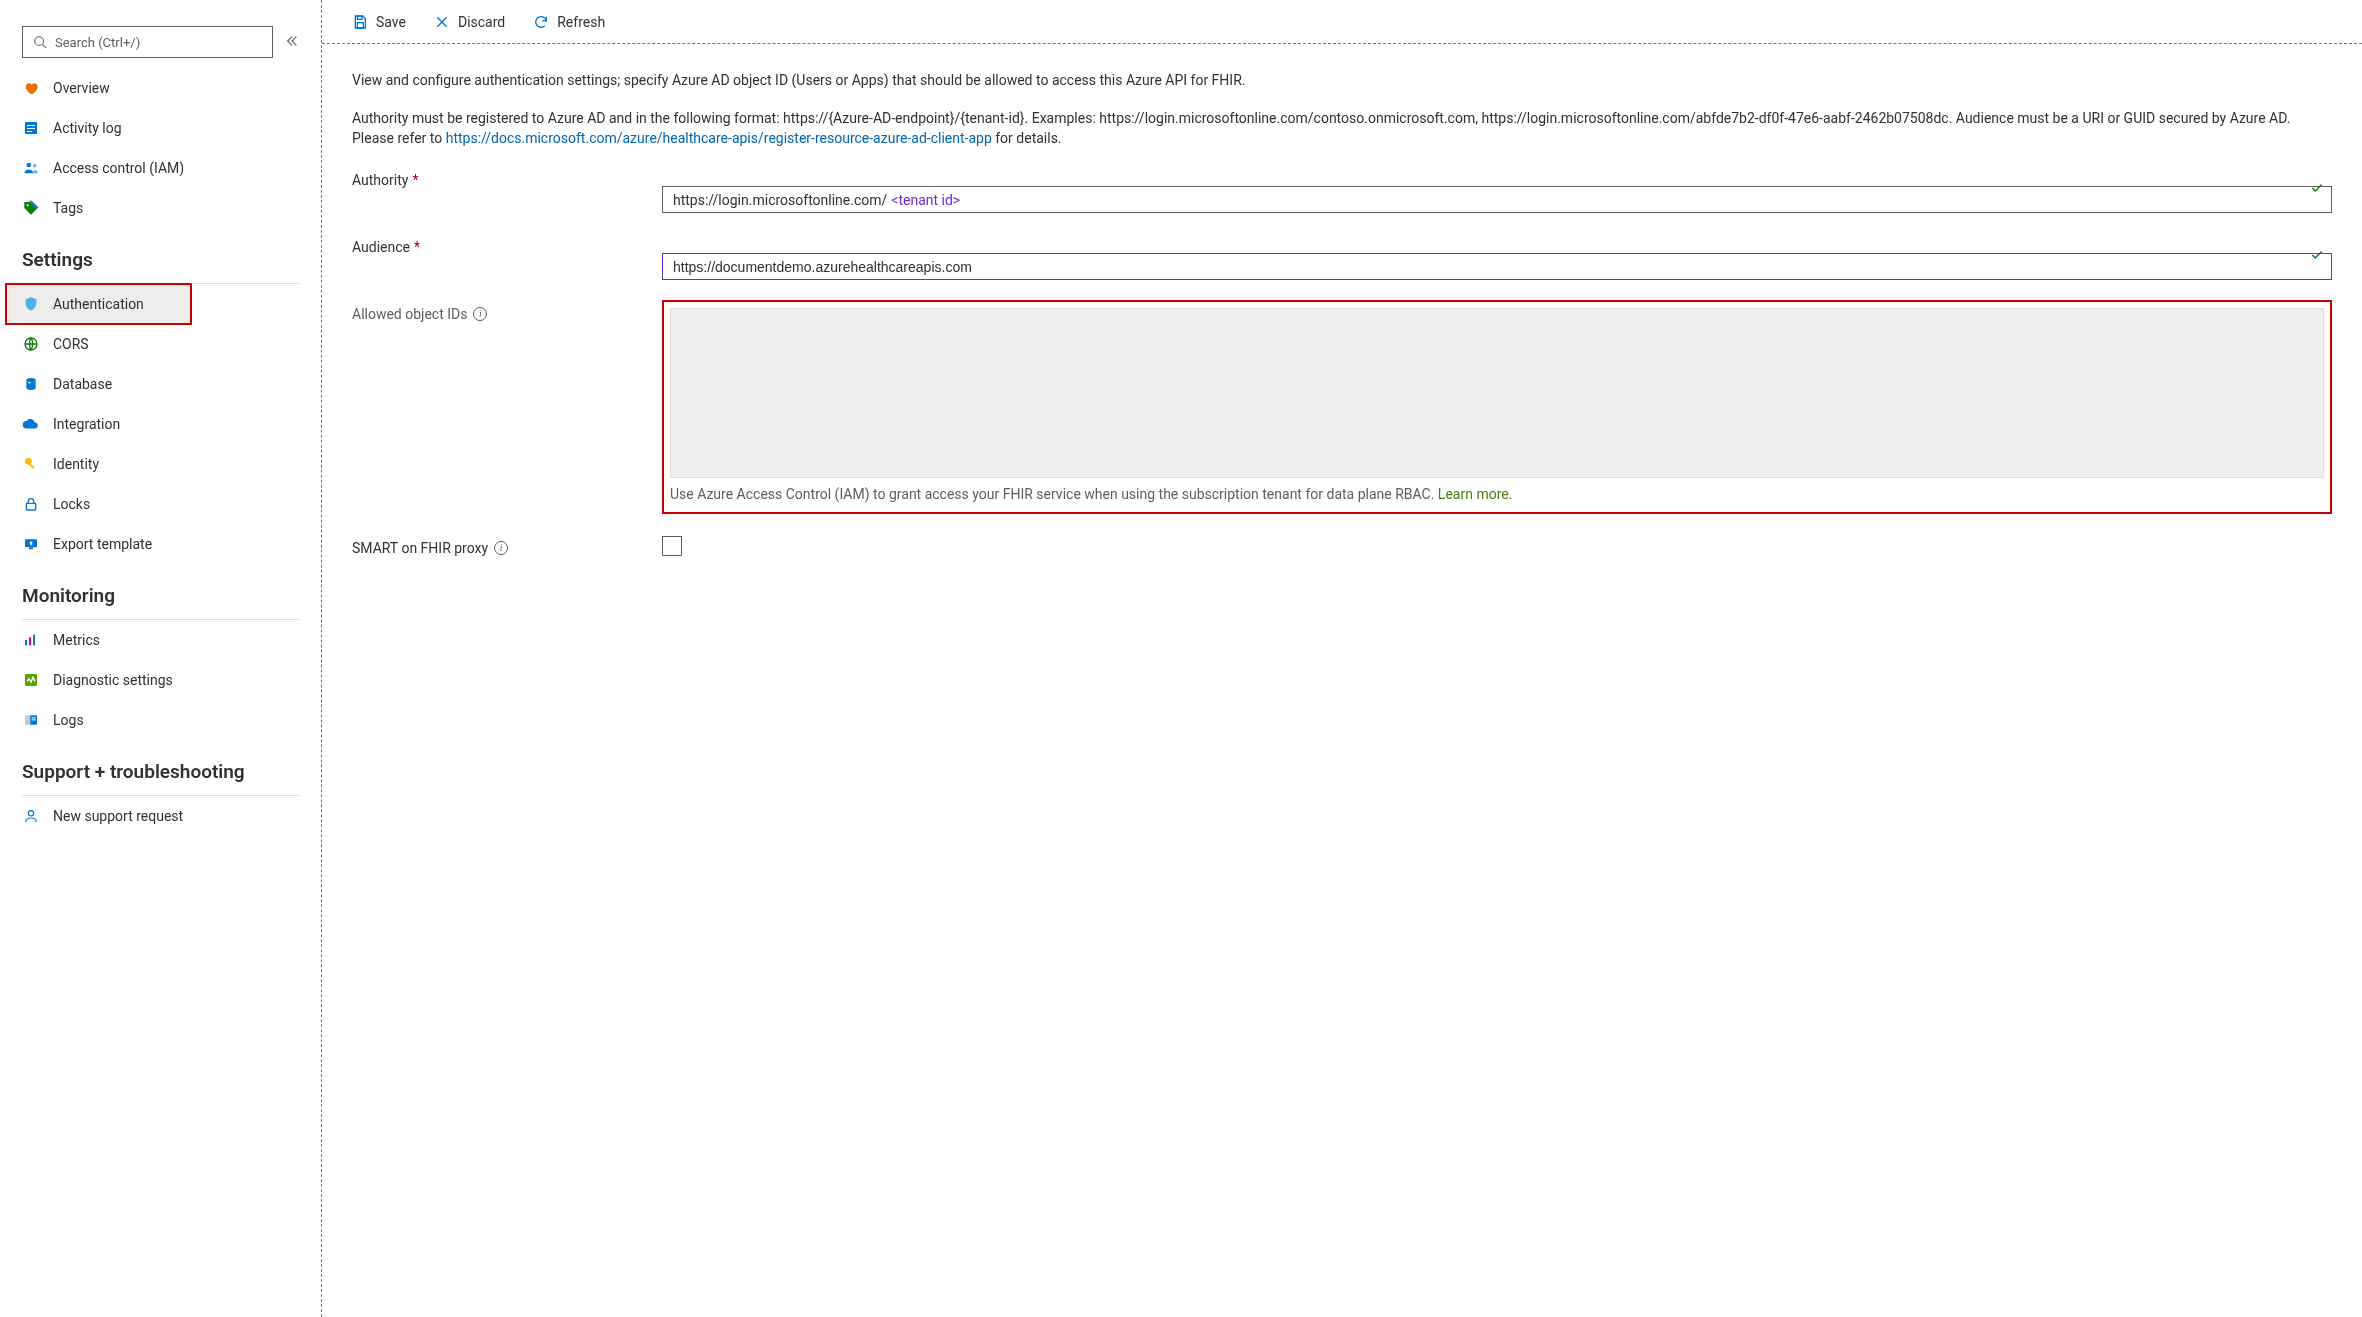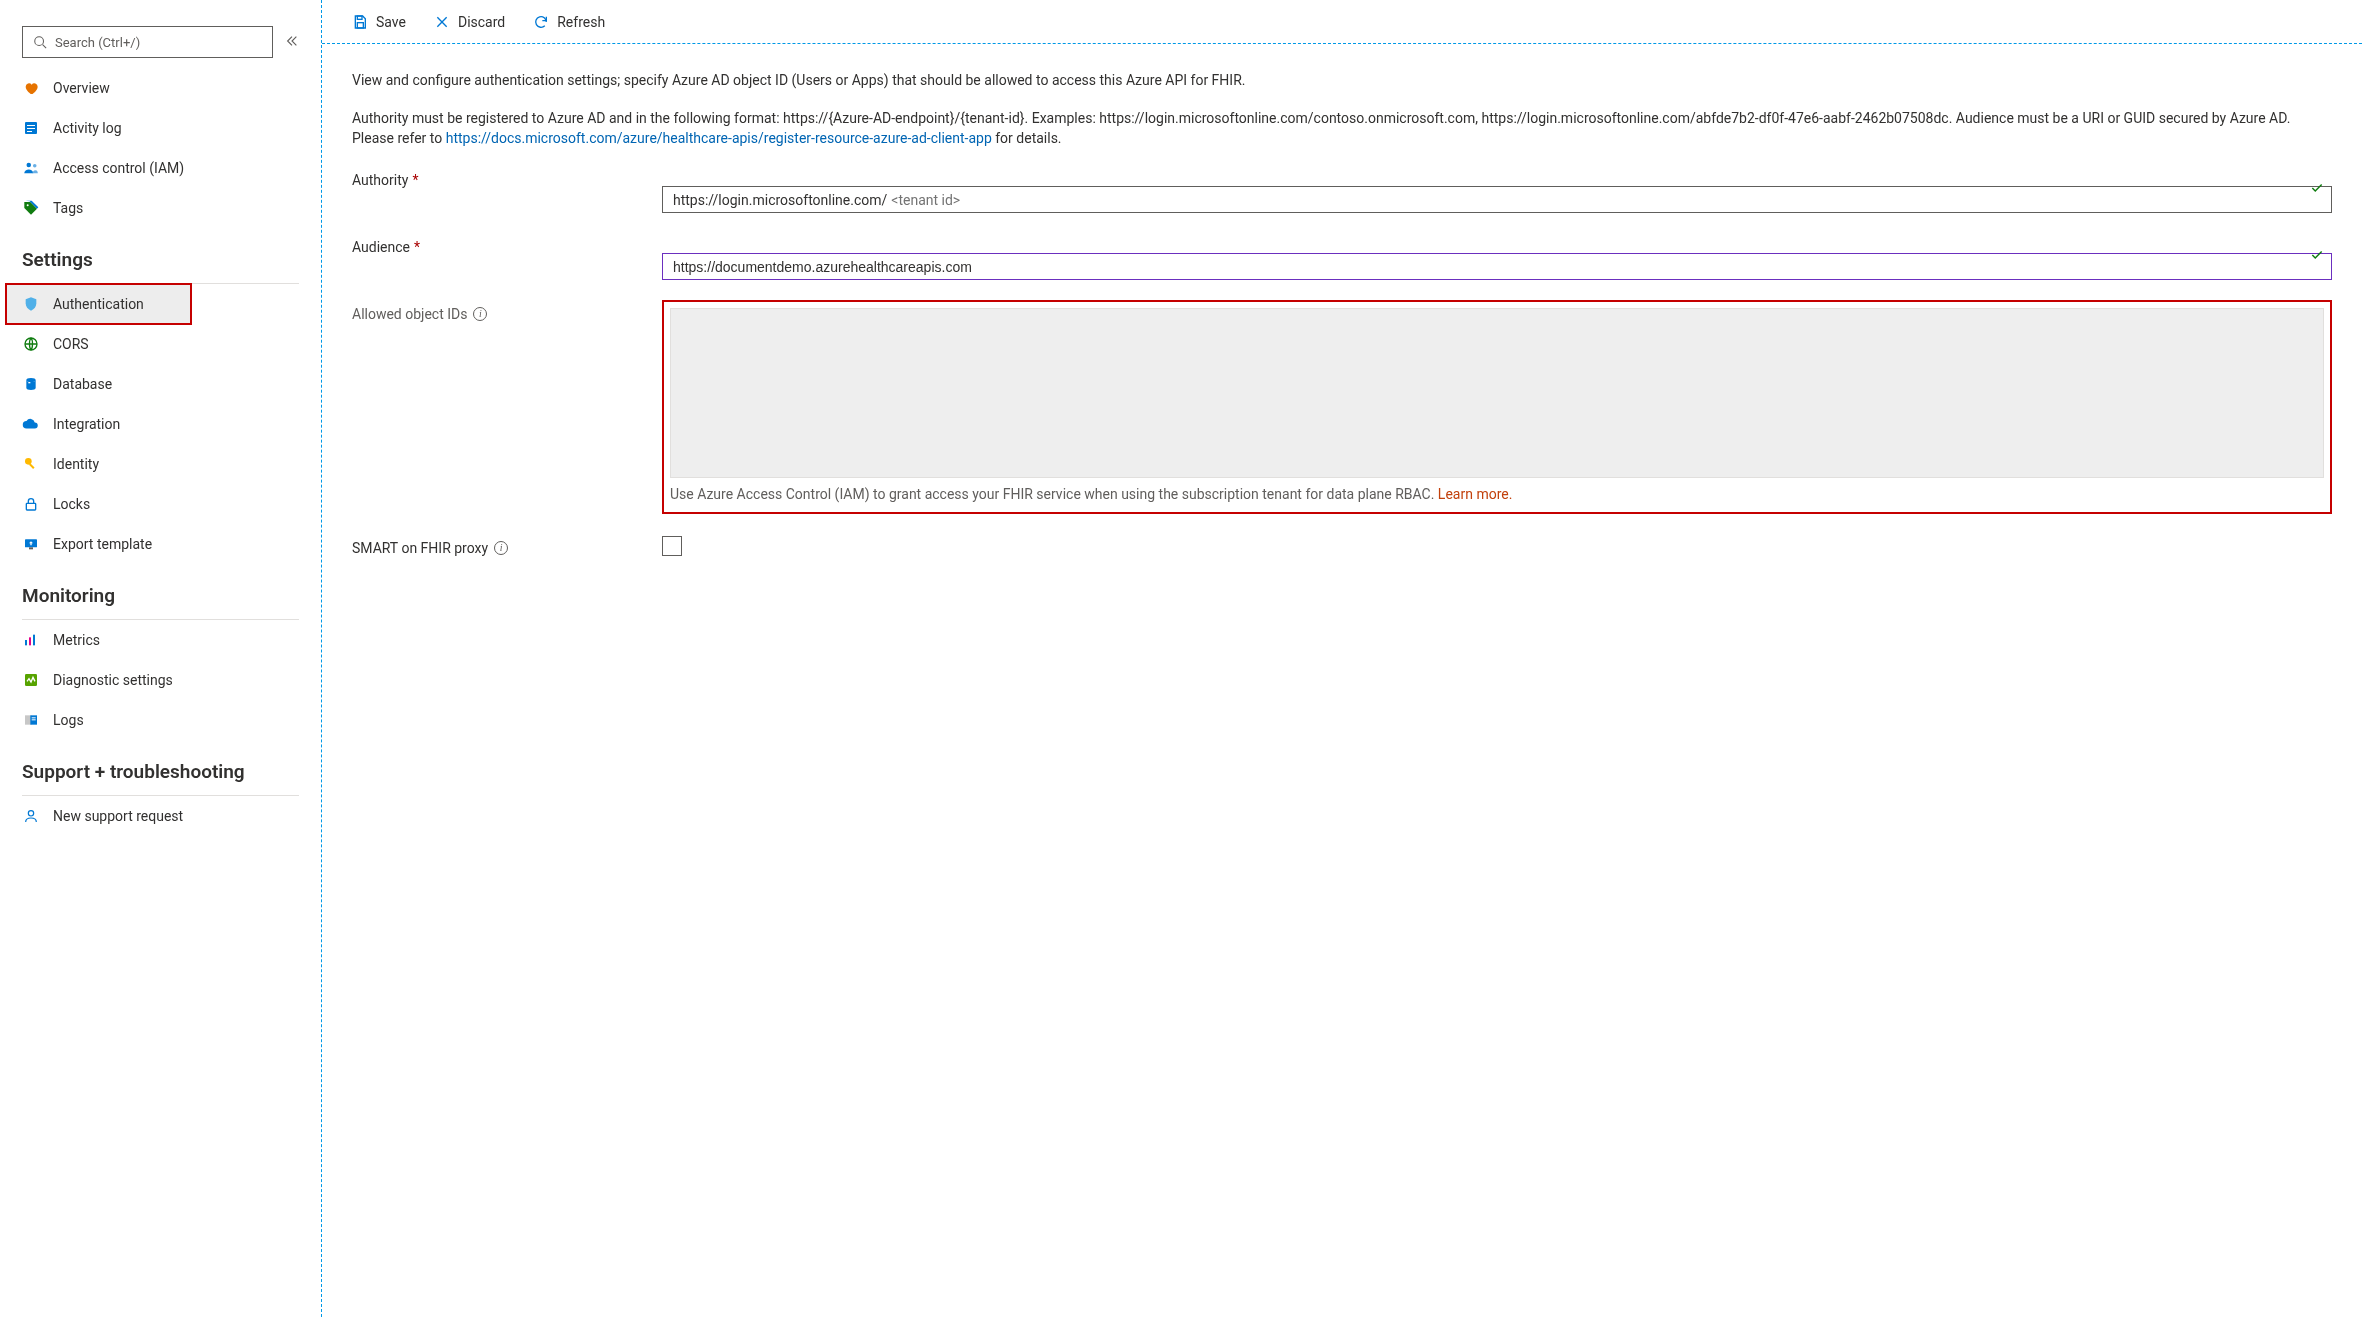--- a/index.html
+++ b/index.html
@@ -183,30 +183,30 @@
     height: 170px;
     background: #eeeeee;
     border: 1px solid #e1dfdd;
   }
   .hint {
     margin-top: 6px;
     color: #605e5c;
     font-size: 14px;
     line-height: 20px;
   }
-  .hint a { color: #c2410c; text-decoration: none; }
+  .hint a { color: #4d7c0f; text-decoration: none; }
   .checkbox {
     width: 20px;
     height: 20px;
     border: 1px solid #605e5c;
     background: #fff;
     cursor: pointer;
     margin-top: 2px;
   }
-  .placeholder-inline { color: #737373; font-style: normal; }
+  .placeholder-inline { color: #6d28d9; font-style: normal; }
   .auth-input-inner { display:flex; align-items:center; gap:4px; }
 </style>
 </head>
 <body>
 
 <div class="app">
 
   <aside class="sidebar">
     <div class="search-row">
       <div class="search-box">

